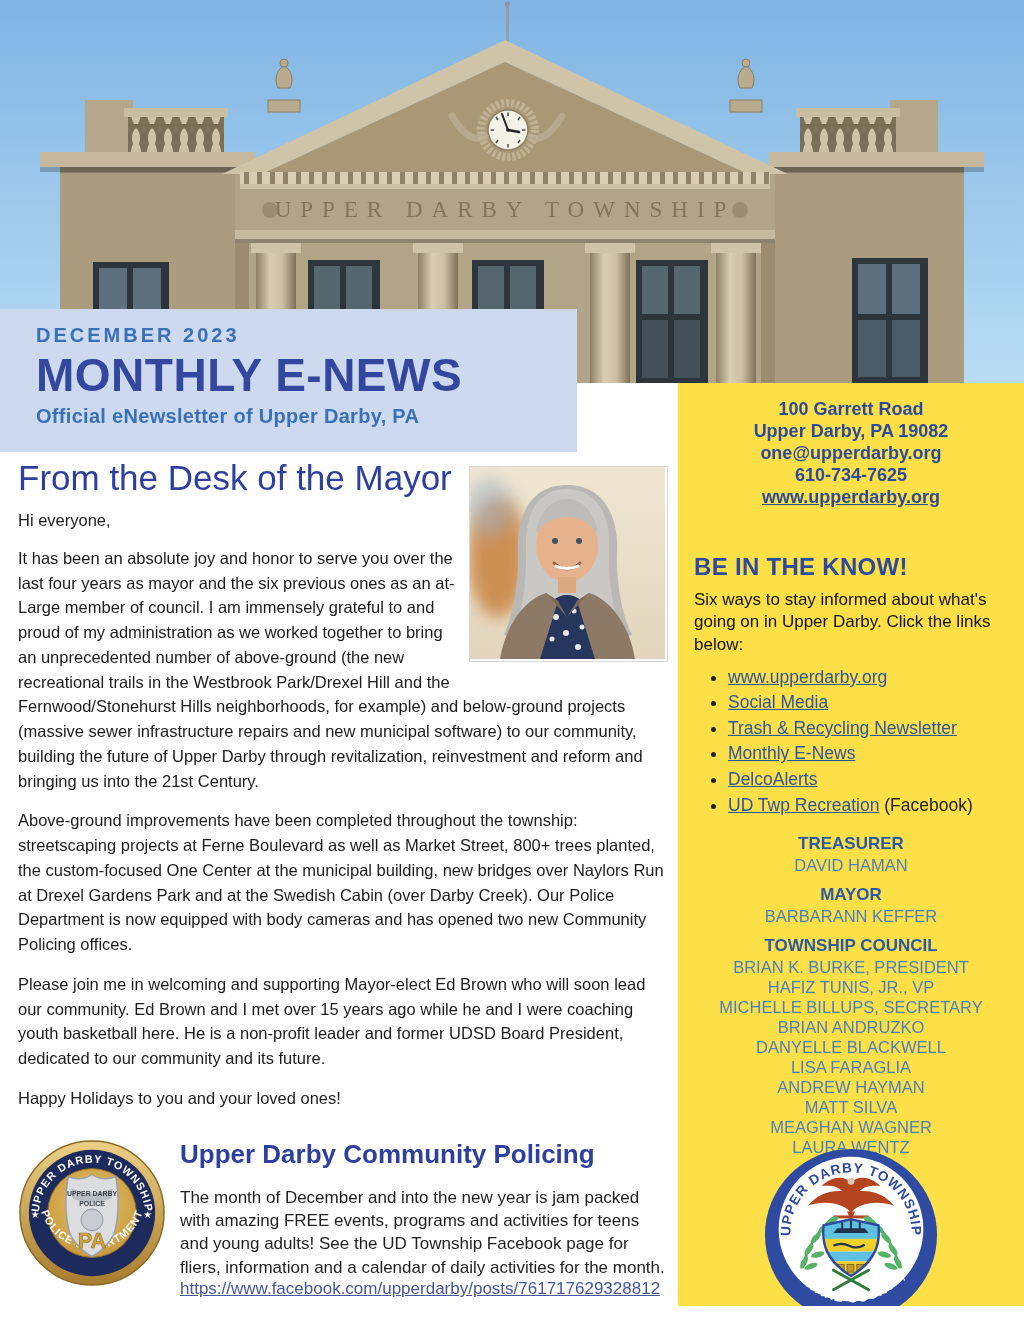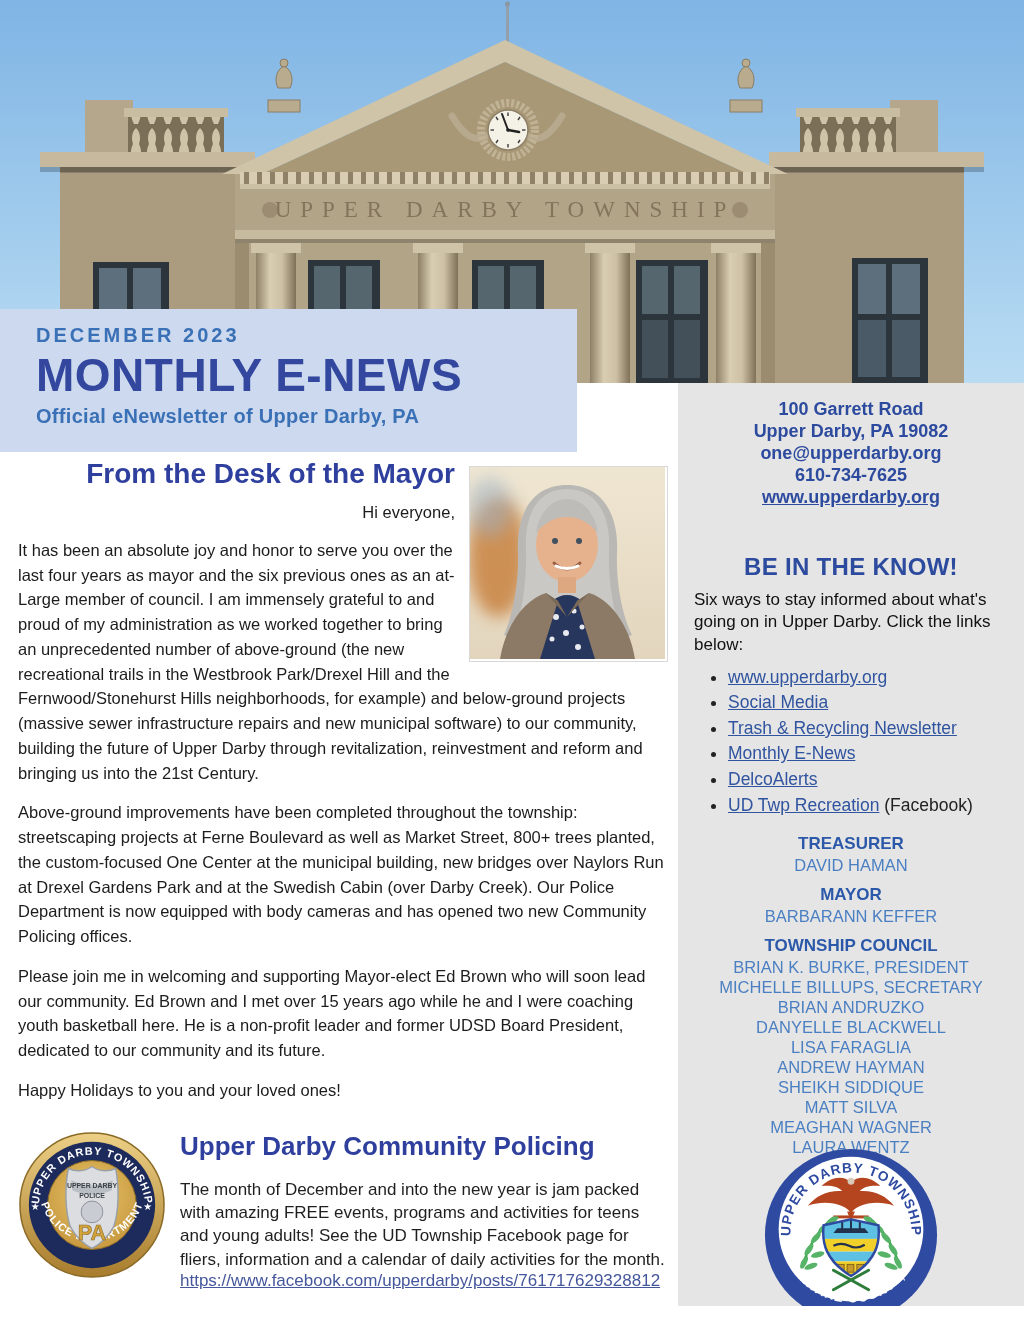--- a/index.html
+++ b/index.html
@@ -11,43 +11,43 @@
 
   
   .banner{position:absolute;left:0;top:309px;width:577px;height:143px;background:#ccd9ee;
           box-sizing:border-box;padding:15px 16px 0 36px;z-index:5;}
   .banner .kicker{font-size:20px;font-weight:700;letter-spacing:3px;color:#3a70b6;}
   .banner .title{font-size:46px;font-weight:800;letter-spacing:0.5px;color:#33479f;line-height:1.02;margin-top:5px;}
   .banner .subtitle{font-size:20px;font-weight:700;color:#3a70b6;margin-top:6px;letter-spacing:0.3px;}
 
   
   .main{position:absolute;left:18px;top:458px;width:650px;}
-  .main h1{font-size:28px;font-weight:700;color:#2e3f9e;margin:0 0 10px 0;text-align:right;}
+  .main h1{font-size:35px;font-weight:400;color:#2e3f9e;margin:0 0 10px 0;}
   .mayor-photo{float:right;width:197px;height:194px;margin:8px 0 10px 14px;border:1px solid #d8d8d8;}
   .main p{font-size:16.5px;line-height:1.5;margin:0 0 15px 0;color:#1c1c1c;}
-  .greeting{margin-bottom:13px !important;text-align:right;}
+  .greeting{margin-bottom:13px !important;}
 
   
   .policing{margin-top:28px;}
   .policing-top{display:flex;gap:14px;}
   .badge-wrap{flex:0 0 148px;}
   .policing-right{flex:1;}
   .policing-right h2{font-size:26px;font-weight:700;color:#2e3f9e;margin:0 0 16px 0;}
   .policing-right .pbody{font-size:17px;line-height:1.38;color:#1f1f1f;margin:0;}
   .policing-right a{color:#45579c;text-decoration:underline;font-size:17px;}
   .events{margin-top:12px;display:grid;grid-template-columns:142px auto;column-gap:10px;row-gap:3px;}
   .events .date{text-align:right;font-size:16px;line-height:1.32;white-space:nowrap;color:#1c1c1c;}
   .events .desc{font-size:16.5px;line-height:1.32;color:#1c1c1c;}
 
   
-  .sidebar{position:absolute;left:678px;top:383px;width:346px;height:942px;background:#e5e5e5;
+  .sidebar{position:absolute;left:678px;top:383px;width:346px;height:942px;background:#fde047;
            box-sizing:border-box;padding:16px 16px 0 16px;}
   .addr{ text-align:center;font-weight:700;color:#2c4a9e;font-size:18px;line-height:1.22;}
   .addr a{color:#2c4a9e;text-decoration:underline;}
-  .know-h{margin-top:44px;text-align:center;font-size:24px;font-weight:800;color:#2c4a9e;letter-spacing:0.3px;}
+  .know-h{margin-top:44px;text-align:left;font-size:24px;font-weight:800;color:#2c4a9e;letter-spacing:0.3px;}
   .know-intro{margin-top:8px;font-size:17px;line-height:1.33;color:#111;}
   .know-links{margin:10px 0 0 0;padding:0 0 0 34px;list-style:disc;}
   .know-links li{font-size:17.5px;margin-bottom:5.5px;color:#222;line-height:1.15;}
   .know-links a{color:#30549f;text-decoration:underline;}
   .suffix{color:#222;text-decoration:none;}
   .officials{margin-top:18px;text-align:center;}
   .off-group{margin-bottom:9px;}
   .off-title{font-size:17px;font-weight:700;color:#2b58a8;line-height:22px;}
   .off-name{font-size:16.5px;color:#4a7fc2;line-height:20px;}
   .seal-wrap{position:absolute;left:50%;top:764px;transform:translateX(-50%);}
@@ -334,26 +334,26 @@
         <div class="off-title">TREASURER</div>
         <div class="off-name">DAVID HAMAN</div>
       </div>
       <div class="off-group">
         <div class="off-title">MAYOR</div>
         <div class="off-name">BARBARANN KEFFER</div>
       </div>
       <div class="off-group">
         <div class="off-title">TOWNSHIP COUNCIL</div>
         <div class="off-name">BRIAN K. BURKE, PRESIDENT</div>
+        <div class="off-name">HAFIZ TUNIS, JR., VP</div>
         <div class="off-name">MICHELLE BILLUPS, SECRETARY</div>
         <div class="off-name">BRIAN ANDRUZKO</div>
         <div class="off-name">DANYELLE BLACKWELL</div>
         <div class="off-name">LISA FARAGLIA</div>
         <div class="off-name">ANDREW HAYMAN</div>
-        <div class="off-name">SHEIKH SIDDIQUE</div>
         <div class="off-name">MATT SILVA</div>
         <div class="off-name">MEAGHAN WAGNER</div>
         <div class="off-name">LAURA WENTZ</div>
       </div>
     </div>
 
     <div class="seal-wrap">
       <svg width="176" height="176" viewBox="0 0 180 180">
         <defs>
           <path id="sealTop" d="M28,88 A62,62 0 0 1 152,88"></path>

